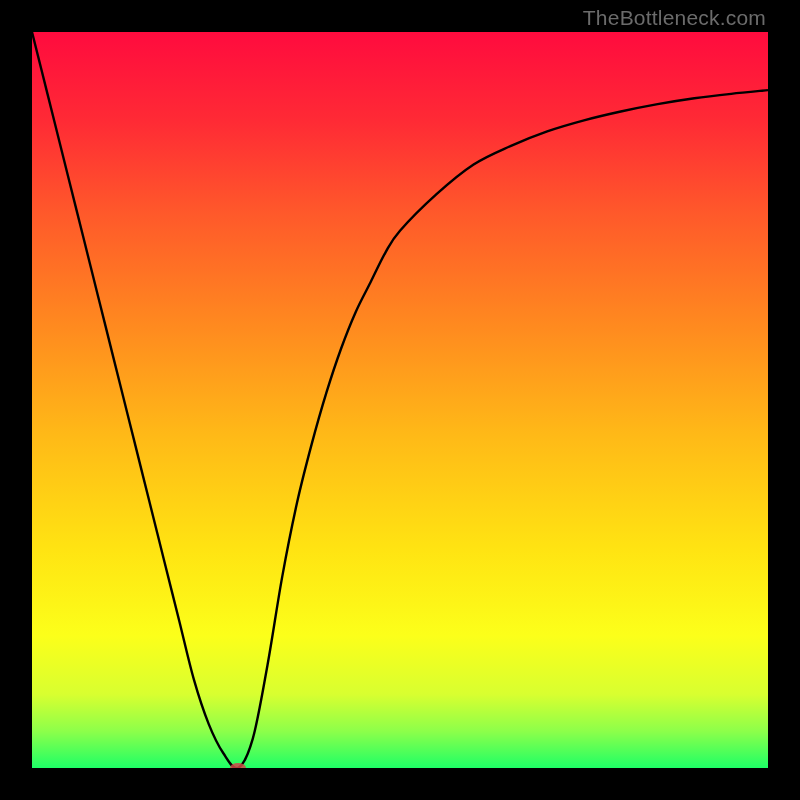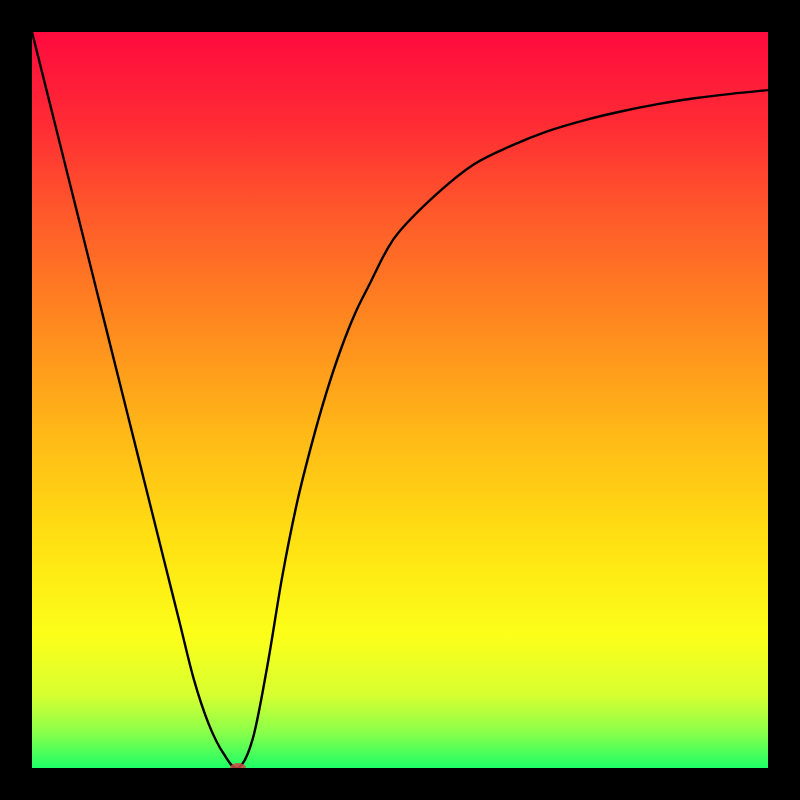--- a/index.html
+++ b/index.html
@@ -79,13 +79,14 @@
             <stop offset="100%" stop-color="#1eff66"></stop>
           </linearGradient>
       </defs>
       <rect x="0" y="0" width="736" height="736" fill="url(#bg-grad)"></rect>
     </svg>
     <svg class="curve-svg" viewBox="0 0 736 736" preserveAspectRatio="none">
       <path id="curve-path" d="M 0.00 0.00 C 2.45 9.81, 9.81 39.25, 14.72 58.88 C 19.63 78.51, 24.53 98.13, 29.44 117.76 C 34.35 137.39, 39.25 157.01, 44.16 176.64 C 49.07 196.27, 53.97 215.89, 58.88 235.52 C 63.79 255.15, 68.69 274.77, 73.60 294.40 C 78.51 314.03, 83.41 333.65, 88.32 353.28 C 93.23 372.91, 98.13 392.53, 103.04 412.16 C 107.95 431.79, 112.85 451.41, 117.76 471.04 C 122.67 490.67, 127.57 510.29, 132.48 529.92 C 137.39 549.55, 142.29 569.17, 147.20 588.80 C 152.11 608.43, 157.01 630.51, 161.92 647.68 C 166.83 664.85, 171.73 679.57, 176.64 691.84 C 181.55 704.11, 186.45 713.92, 191.36 721.28 C 196.27 728.64, 201.17 738.45, 206.08 736.00 C 210.99 733.55, 215.89 723.73, 220.80 706.56 C 225.71 689.39, 230.61 659.95, 235.52 632.96 C 240.43 605.97, 245.33 571.63, 250.24 544.64 C 255.15 517.65, 260.05 493.12, 264.96 471.04 C 269.87 448.96, 274.77 430.56, 279.68 412.16 C 284.59 393.76, 289.49 376.59, 294.40 360.64 C 299.31 344.69, 304.21 329.97, 309.12 316.48 C 314.03 302.99, 318.93 290.72, 323.84 279.68 C 328.75 268.64, 333.65 260.05, 338.56 250.24 C 343.47 240.43, 348.37 229.39, 353.28 220.80 C 358.19 212.21, 359.41 208.53, 368.00 198.72 C 376.59 188.91, 392.53 172.96, 404.80 161.92 C 417.07 150.88, 429.33 140.45, 441.60 132.48 C 453.87 124.51, 466.13 119.60, 478.40 114.08 C 490.67 108.56, 502.93 103.65, 515.20 99.36 C 527.47 95.07, 539.73 91.63, 552.00 88.32 C 564.27 85.01, 576.53 82.19, 588.80 79.49 C 601.07 76.79, 613.33 74.34, 625.60 72.13 C 637.87 69.92, 650.13 67.96, 662.40 66.24 C 674.67 64.52, 686.93 63.17, 699.20 61.82 C 711.47 60.47, 729.87 58.76, 736.00 58.14" fill="none" stroke="#000" stroke-width="2.4" stroke-linejoin="round"></path>
     </svg>
     <div class="min-marker" style="left: 206.08px; top: 736px;"></div>
   </div>
+  <div class="watermark">TheBottleneck.com</div>
 </div>
 
 </body></html>

